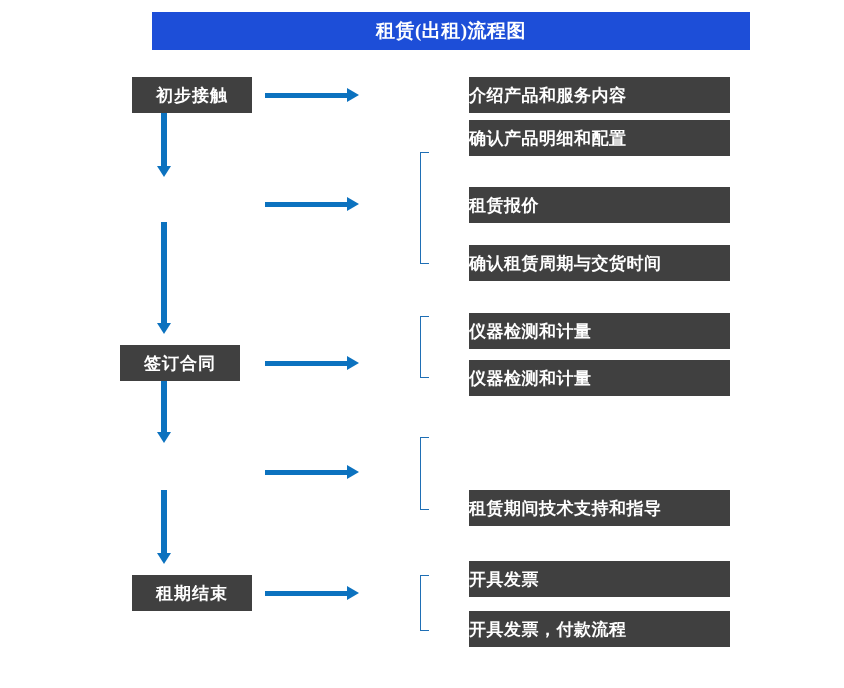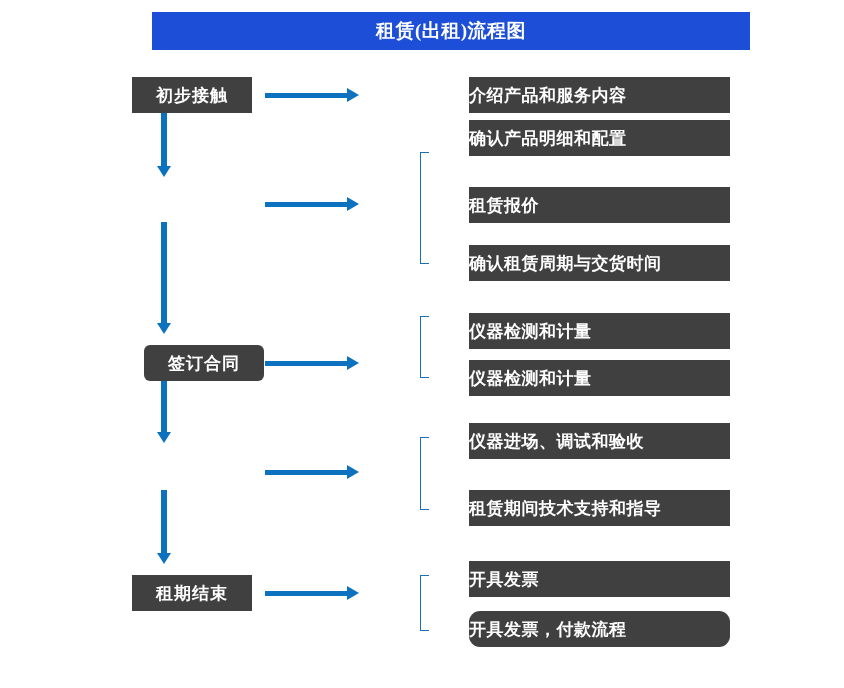--- a/index.html
+++ b/index.html
@@ -113,21 +113,21 @@
   }
 </style>
 </head>
 <body>
 
 <div id="canvas">
 
   <div class="title-bar">租赁(出租)流程图</div>
 
   <div class="node left" style="left:104px; top:77px;">初步接触</div>
-  <div class="node left" style="left:116px; top:345px;border-radius:6px;">签订合同</div>
+  <div class="node left" style="left:92px; top:345px;">签订合同</div>
   <div class="node left" style="left:104px; top:575px;">租期结束</div>
 
   <div class="v-arrow" style="left:157px; top:113px; height:64px;">
     <div class="shaft" style="height:53px;"></div>
     <div class="head" style="top:53px;"></div>
   </div>
   <div class="v-arrow" style="left:157px; top:222px; height:112px;">
     <div class="shaft" style="height:101px;"></div>
     <div class="head" style="top:101px;"></div>
   </div>
@@ -168,19 +168,18 @@
 
   <div class="node right" style="left:441px; top:77px;">介绍产品和服务内容</div>
 
   <div class="node right" style="left:441px; top:120px;">确认产品明细和配置</div>
   <div class="node right" style="left:441px; top:187px;text-align:center;">租赁报价</div>
   <div class="node right" style="left:441px; top:245px;">确认租赁周期与交货时间</div>
 
   <div class="node right" style="left:441px; top:313px;">仪器检测和计量</div>
   <div class="node right" style="left:441px; top:360px;">仪器检测和计量</div>
 
-  <div class="node right" style="left:441px; top:423px;">仪器进场、调试和验收</div>
   <div class="node right" style="left:441px; top:490px;">租赁期间技术支持和指导</div>
 
   <div class="node right" style="left:441px; top:561px;">开具发票</div>
-  <div class="node right" style="left:441px; top:611px;border-radius:11px;">开具发票，付款流程</div>
+  <div class="node right" style="left:441px; top:611px;">开具发票，付款流程</div>
 
 </div>
 
 </body></html>

